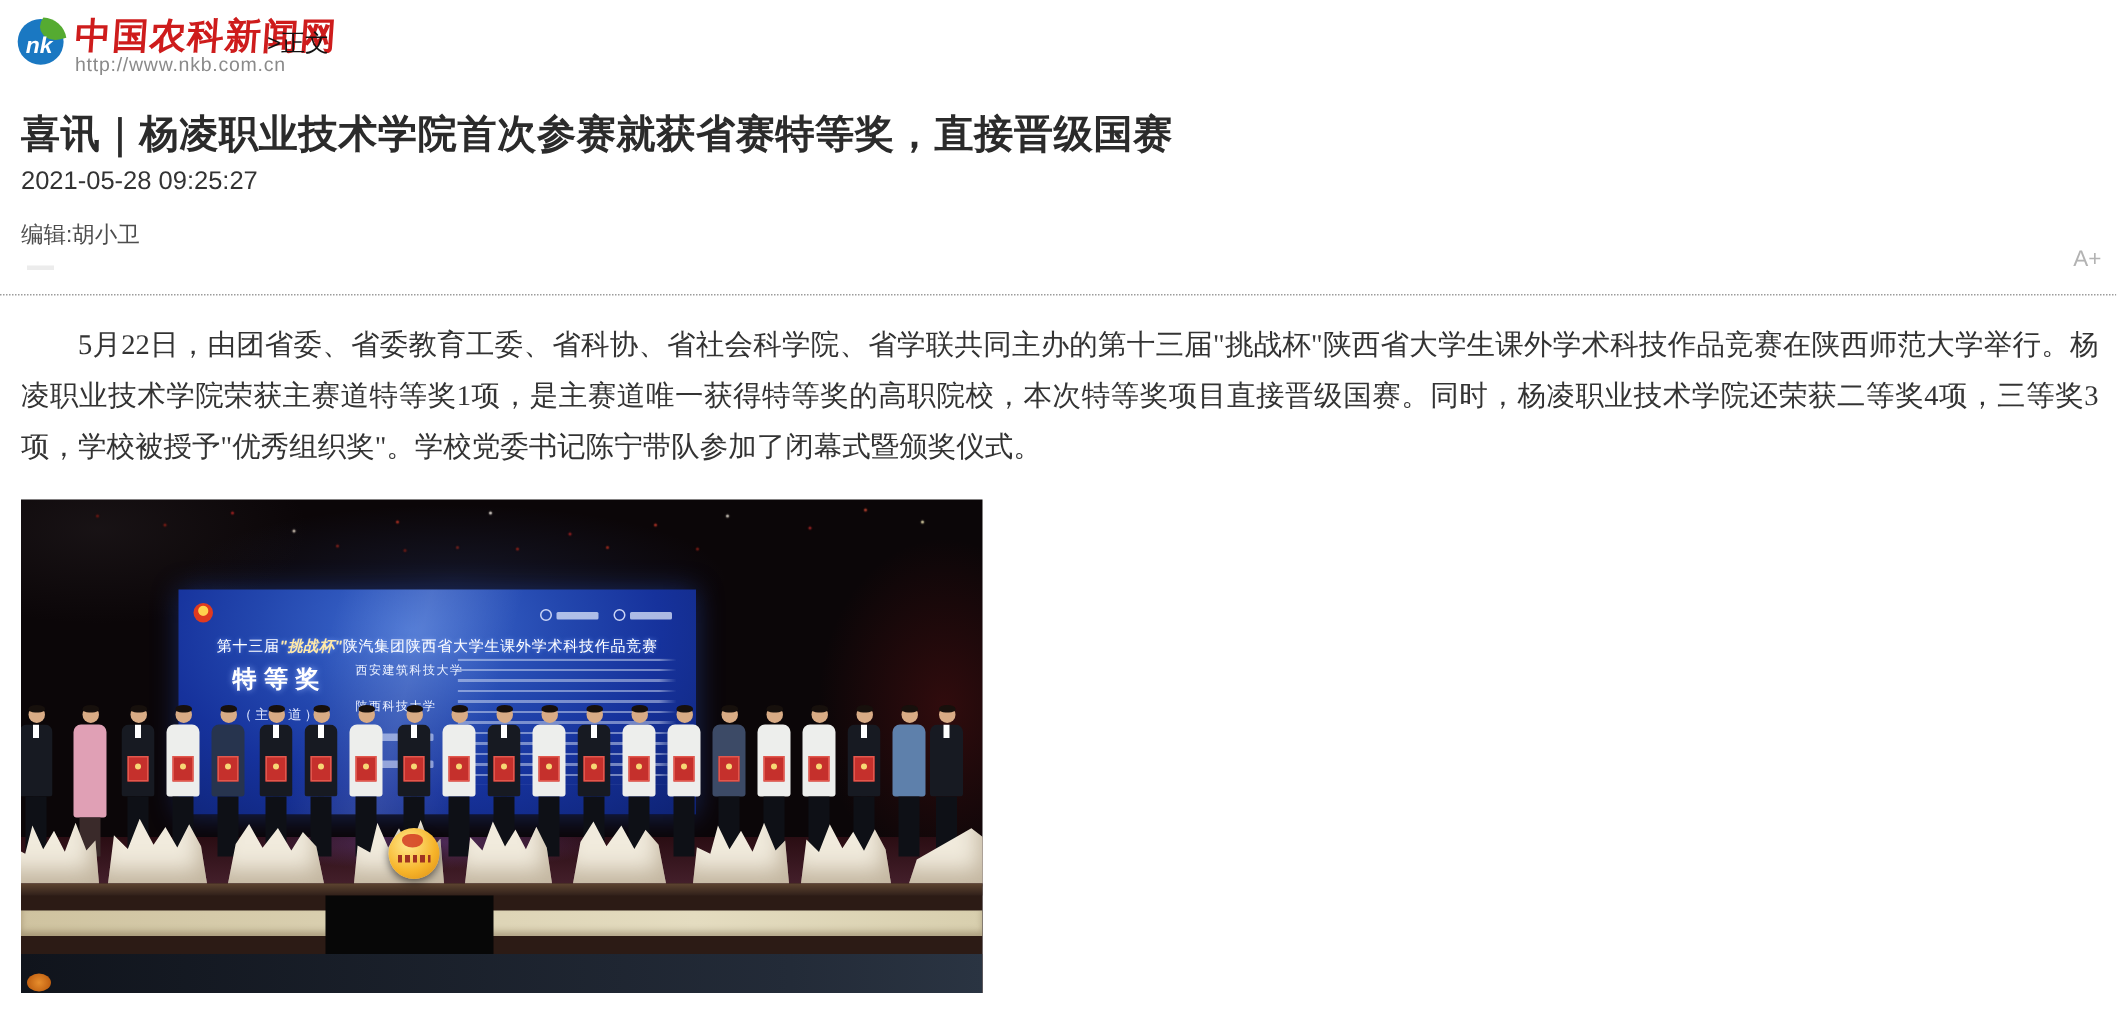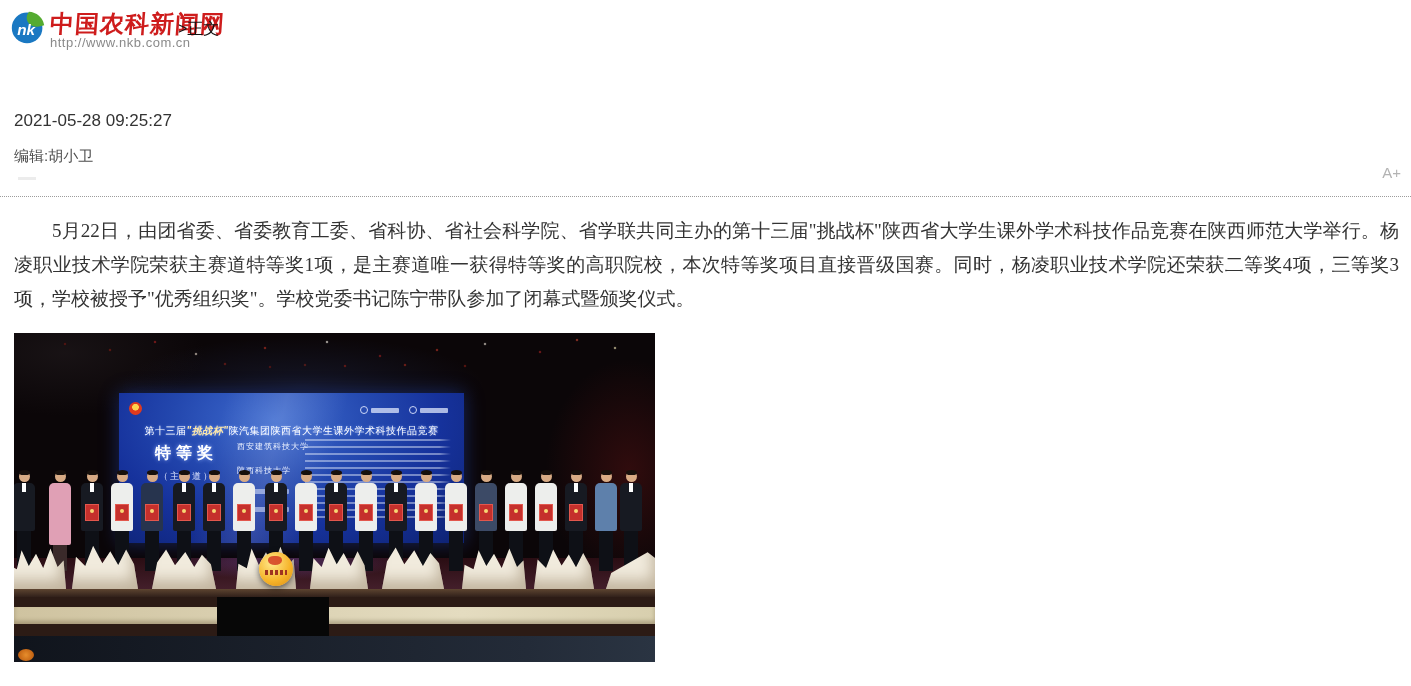--- a/index.html
+++ b/index.html
@@ -128,20 +128,21 @@
     <svg class="logo-icon" viewBox="0 0 40 40">
       <circle cx="19" cy="21" r="17" fill="#1a78c2"></circle>
       <path d="M21 3 a18 18 0 0 1 17 15 q-11 4 -17 -2 q-5 -6 0 -13 z" fill="#55ab31"></path>
       <text x="8" y="29" font-size="17" font-style="italic" font-weight="bold" fill="#ffffff" font-family="Liberation Sans, sans-serif">nk</text>
     </svg>
     <span class="brand-text">中国农科新闻网</span>
     <span class="brand-url">http://www.nkb.com.cn</span>
   </div>
   <span class="breadcrumb">&gt;正文</span>
 
+  <h1 class="article-title">喜讯｜杨凌职业技术学院首次参赛就获省赛特等奖，直接晋级国赛</h1>
   <div class="publish-time">2021-05-28 09:25:27</div>
   <div class="editor-line">编辑:胡小卫</div>
   <div class="editor-dash"></div>
   <div class="font-size-control">A+</div>
   <div class="divider"></div>
 
   <p class="article-body">5月22日，由团省委、省委教育工委、省科协、省社会科学院、省学联共同主办的第十三届"挑战杯"陕西省大学生课外学术科技作品竞赛在陕西师范大学举行。杨凌职业技术学院荣获主赛道特等奖1项，是主赛道唯一获得特等奖的高职院校，本次特等奖项目直接晋级国赛。同时，杨凌职业技术学院还荣获二等奖4项，三等奖3项，学校被授予"优秀组织奖"。学校党委书记陈宁带队参加了闭幕式暨颁奖仪式。</p>
 
   <div class="photo" role="img" aria-label="颁奖现场合影：舞台蓝色大屏前，获奖学生手持红色证书合影，台前摆放白色立体字与金色会徽">
     <div class="ceiling-lights"></div>

